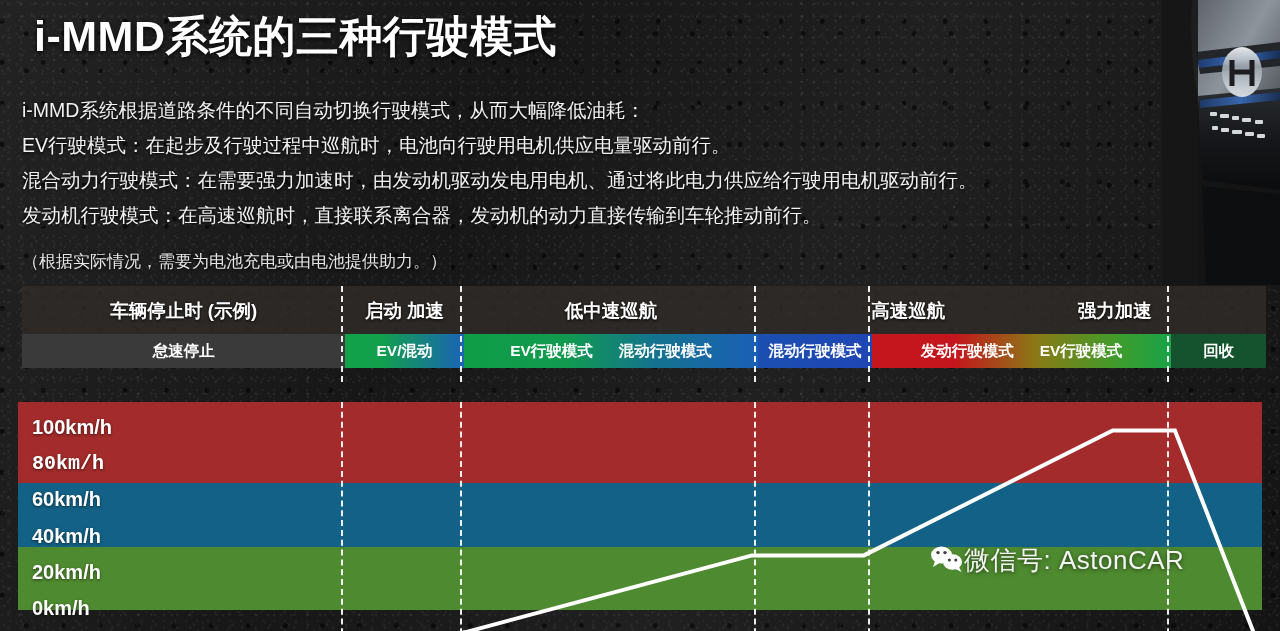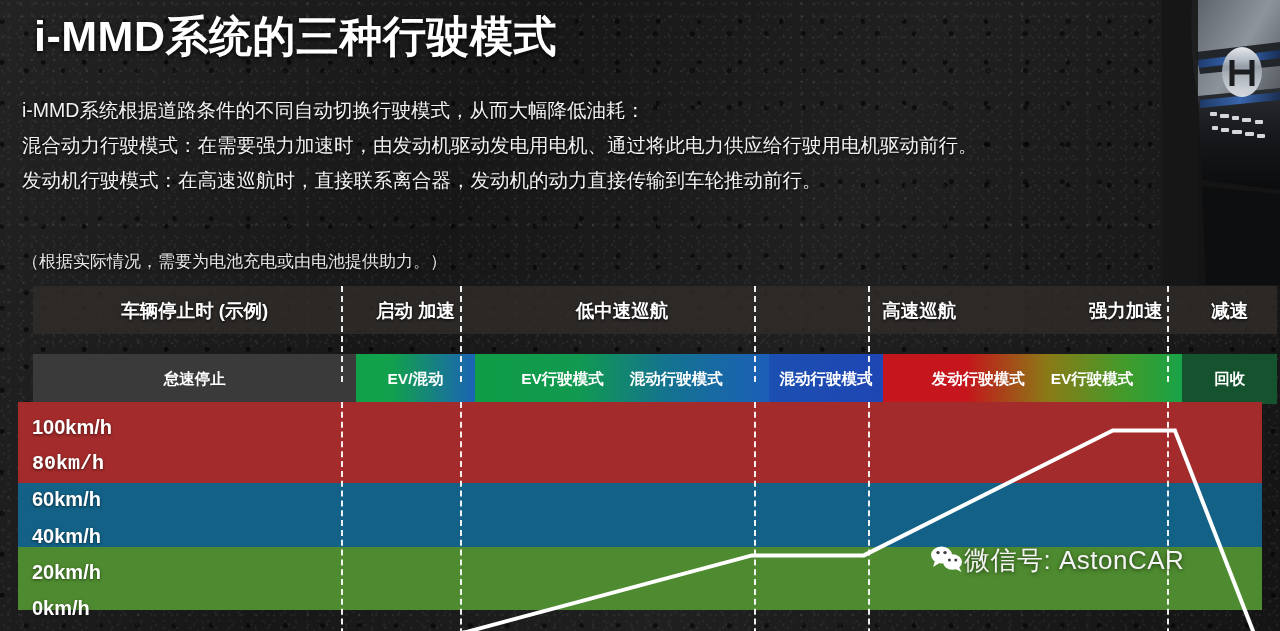--- a/index.html
+++ b/index.html
@@ -91,25 +91,25 @@
   #chart {
     position: absolute;
     left: 18px; top: 286px;
     width: 1244px; height: 304px;
     z-index: 5;
   }
 
   
   .tier {
     position: absolute;
-    left: 15px; width: 100%;
+    left: 4px; width: 100%;
     display: flex;
   }
   #tier-phase { top: 0; height: 48px; background: rgba(48,44,42,0.82); }
-  #tier-mode  { top: 48px; height: 50px; background: #3a3a3a; margin-top: 20px; }
+  #tier-mode  { top: 48px; height: 34px; background: #3a3a3a; }
 
   .phase-cell {
     position: relative;
     display: flex; align-items: center; justify-content: center;
     font-size: 18.5px; font-weight: 700; color: #ffffff;
     text-shadow: 0 1px 3px rgba(0,0,0,0.9);
     white-space: nowrap;
     overflow: hidden;
   }
   .mode-cell {
@@ -235,20 +235,21 @@
     </g>
     <path d="M 40 186 L 118 194 L 118 285 L 44 285 Z" fill="#0d0e0f"></path>
     <rect x="0" y="0" width="36" height="285" fill="#161616" opacity="0.9"></rect>
   </svg>
 </div>
 
 <div id="title">i-MMD系统的三种行驶模式</div>
 
 <div id="intro">
   <div class="para">i-MMD系统根据道路条件的不同自动切换行驶模式，从而大幅降低油耗：</div>
+  <div class="para">EV行驶模式：在起步及行驶过程中巡航时，电池向行驶用电机供应电量驱动前行。</div>
   <div class="para">混合动力行驶模式：在需要强力加速时，由发动机驱动发电用电机、通过将此电力供应给行驶用电机驱动前行。</div>
   <div class="para">发动机行驶模式：在高速巡航时，直接联系离合器，发动机的动力直接传输到车轮推动前行。</div>
 </div>
 <div id="note">（根据实际情况，需要为电池充电或由电池提供助力。）</div>
 
 <div id="chart">
 
   <div class="tier" id="tier-phase">
       <div class="phase-cell" style="width: 26%;">
         <span>车辆停止时 (示例)</span>
@@ -257,23 +258,20 @@
         <span>启动 加速</span>
       </div>
       <div class="phase-cell" style="width: 23.7%;">
         <span>低中速巡航</span>
       </div>
       <div class="phase-cell" style="width: 24.1%;">
         <span>高速巡航</span>
       </div>
       <div class="phase-cell" style="width: 9.1%;">
         <span>强力加速</span>
-      </div>
-      <div class="phase-cell" style="width: 7.6%;">
-        <span>减速</span>
       </div>
     </div>
   <div class="tier" id="tier-mode">
       <div class="mode-cell" style="width: 26%; background: rgb(58, 58, 58);">
         <span class="mlabel">怠速停止</span>
       </div>
       <div class="mode-cell" style="width: 9.5%; background: linear-gradient(90deg, rgb(17, 161, 74) 0%, rgb(18, 160, 76) 30%, rgb(27, 100, 181) 100%);">
         <span class="mlabel">EV/混动</span>
       </div>
       <div class="mode-cell" style="width: 23.7%; background: linear-gradient(90deg, rgb(15, 157, 70) 0%, rgb(17, 154, 80) 35%, rgb(20, 115, 143) 65%, rgb(27, 95, 184) 100%);">

